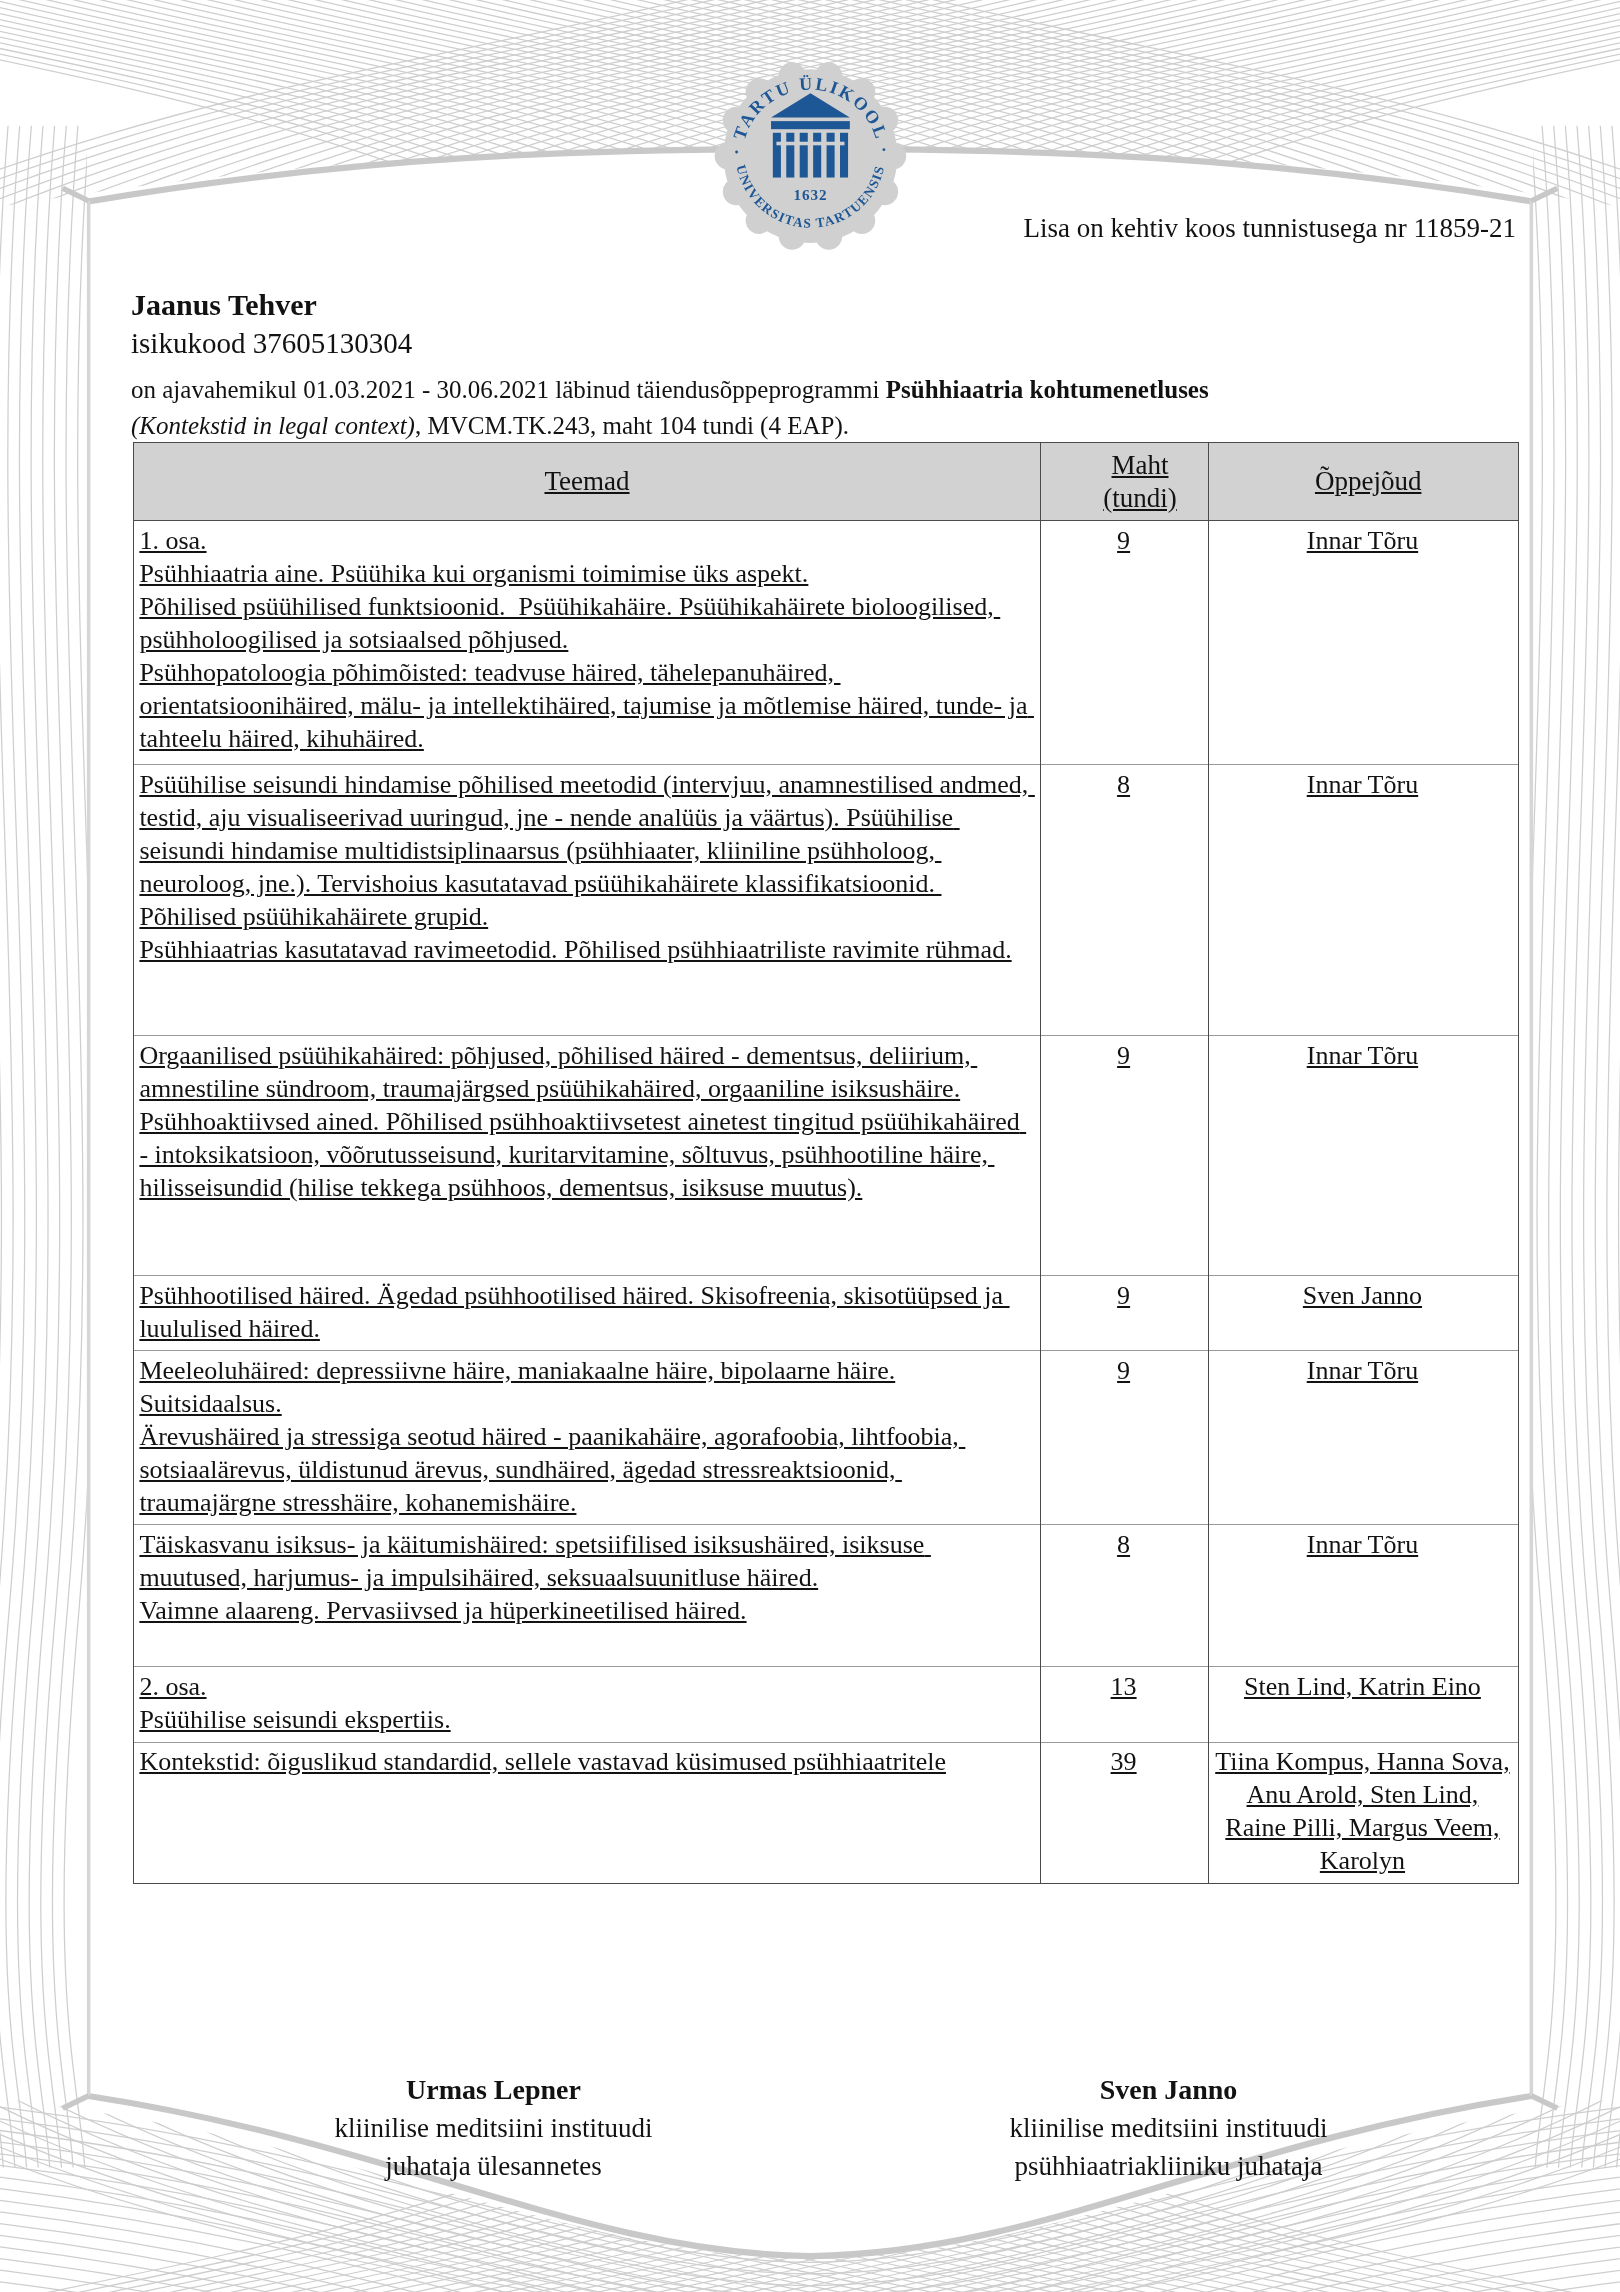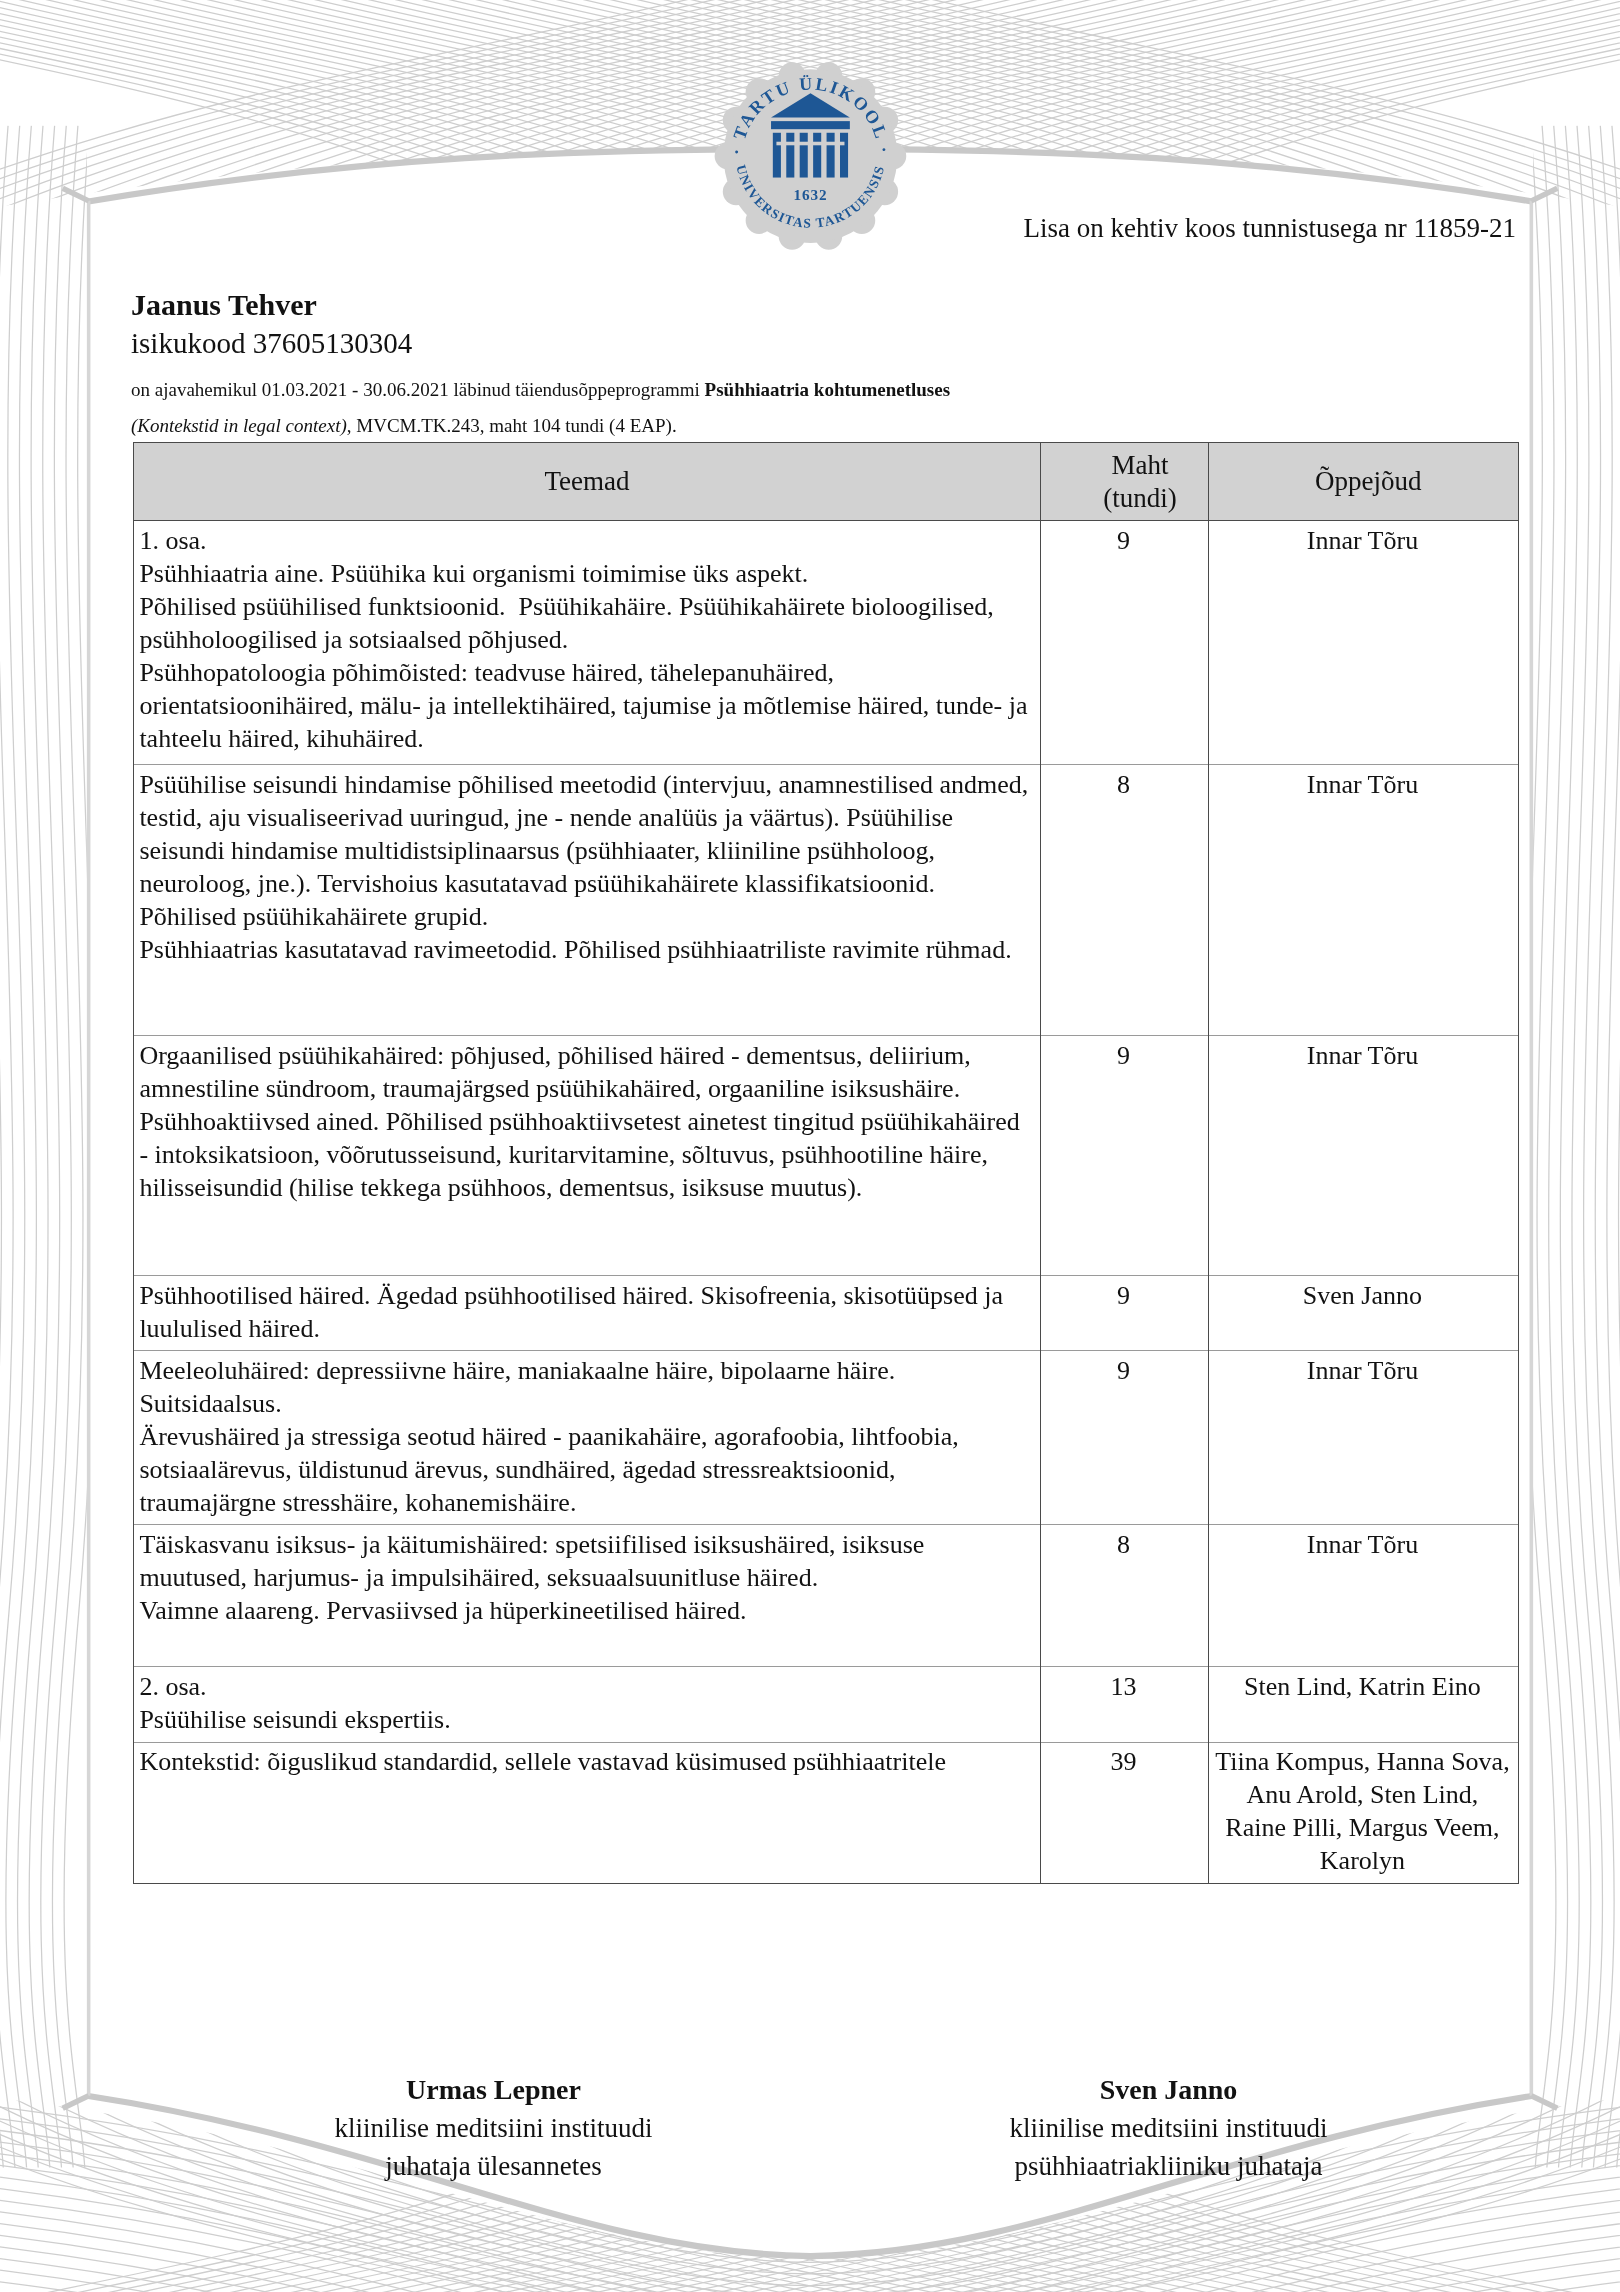--- a/index.html
+++ b/index.html
@@ -8,28 +8,28 @@
   #deco{position:absolute;left:0;top:0;width:1620px;height:2293px;}
   .abs{position:absolute;}
 
   
   .hdr-right{top:210px;right:104px;text-align:left;font-size:27px;line-height:36px;}
 
   
   .recipient{left:131px;top:285px;width:1272px;}
   .r-name{font-size:30px;font-weight:bold;line-height:39px;}
   .r-id{font-size:29px;line-height:39px;}
-  .r-par{font-size:19px;line-height:36px;margin-top:9px;}
+  .r-par{font-size:25px;line-height:36px;margin-top:9px;}
   .it{font-style:italic;}
   .bd{font-weight:bold;}
 
   
   .tblwrap{left:133px;top:442px;}
   table.course{border-collapse:collapse;table-layout:fixed;width:1249px;
-               font-size:26px;line-height:33px;}
+               font-size:26px;line-height:33px;text-decoration:underline;}
   table.course th{background:#d2d2d2;font-weight:normal;font-size:27px;
                   text-align:center;vertical-align:middle;height:75px;
                   border:1.8px solid #4a4a4a;white-space:pre-line;}
   table.course td{vertical-align:top;border-left:1.8px solid #4a4a4a;
                   border-right:1.8px solid #4a4a4a;border-top:1.8px solid #9a9a9a;
                   padding:2.7px 7.2px 5.4px 5.4px;margin-left:28px;}
   table.course{border:1.8px solid #4a4a4a;}
   tbody tr:last-child td{border-bottom:1.8px solid #4a4a4a;}
   .c-topic{width:904px;white-space:pre-wrap;}
   .c-hours{width:134px;text-align:center;padding-left:32px;}

